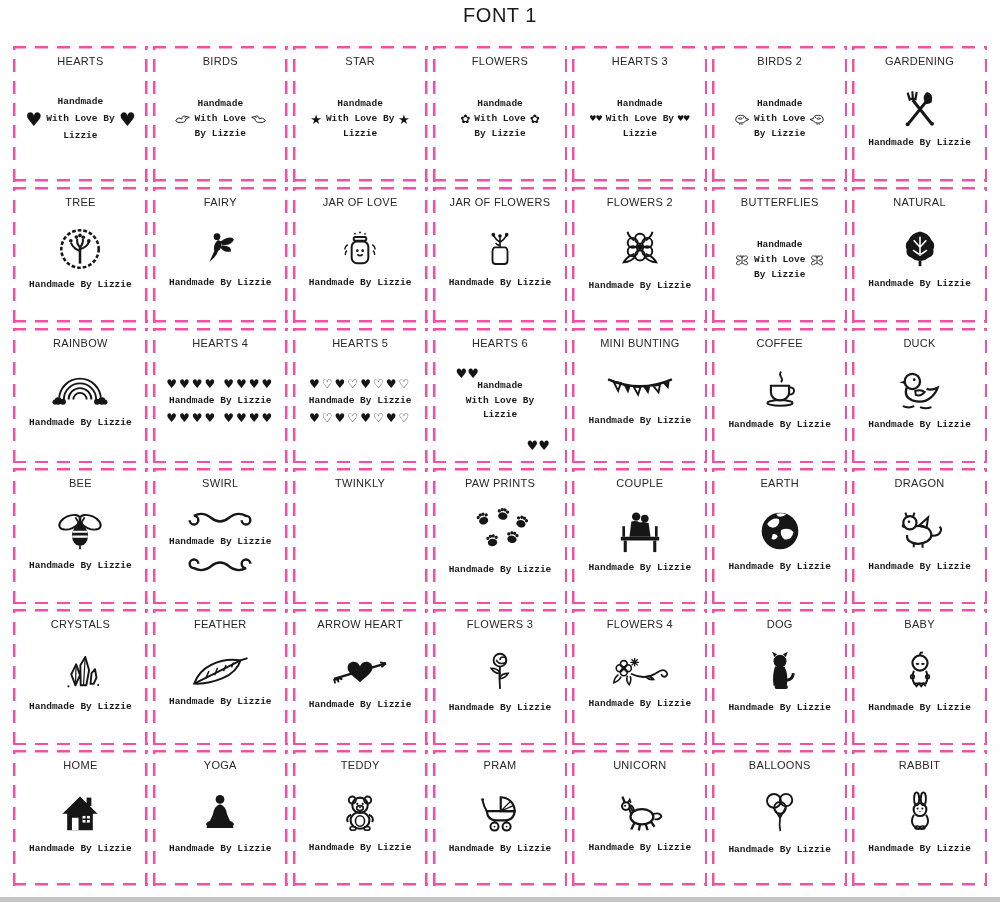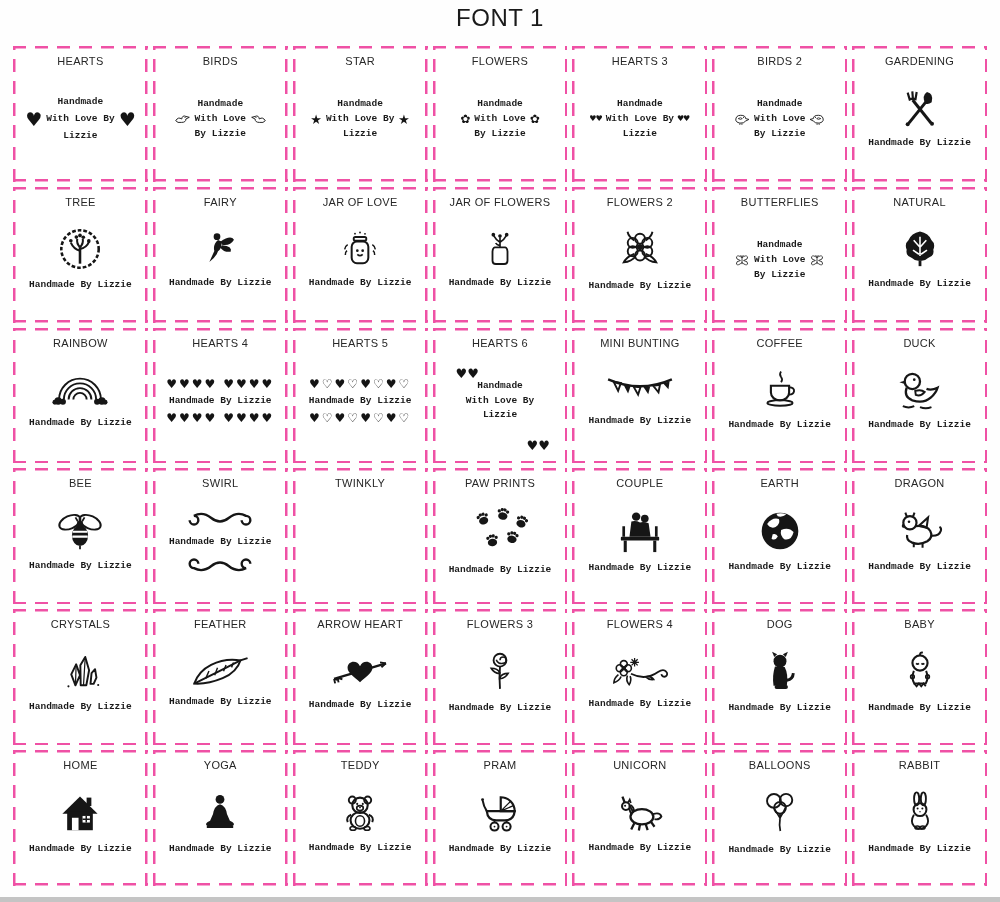--- a/index.html
+++ b/index.html
@@ -2,21 +2,21 @@
 <html><head>
 <meta charset="utf-8">
 <style>
   html,body{margin:0;padding:0}
   body{
     width:1000px;height:902px;position:relative;overflow:hidden;
     background:#fefefe;font-family:"Liberation Sans",sans-serif;
   }
   .page-title{
     position:absolute;top:4px;left:0;right:0;text-align:center;
-    font-size:24px;letter-spacing:.5px;color:#1a1a1a;font-weight:400;
+    font-size:20px;letter-spacing:.5px;color:#1a1a1a;font-weight:400;
   }
   .grid{
     position:absolute;left:13px;right:13px;top:46px;bottom:16px;
     display:grid;grid-template-columns:repeat(7,1fr);grid-template-rows:repeat(6,1fr);
     gap:5px;
   }
   .cell{position:relative;display:flex;flex-direction:column;background:#fff}
   .cell::before{
     content:"";position:absolute;inset:0;pointer-events:none;
     background:

